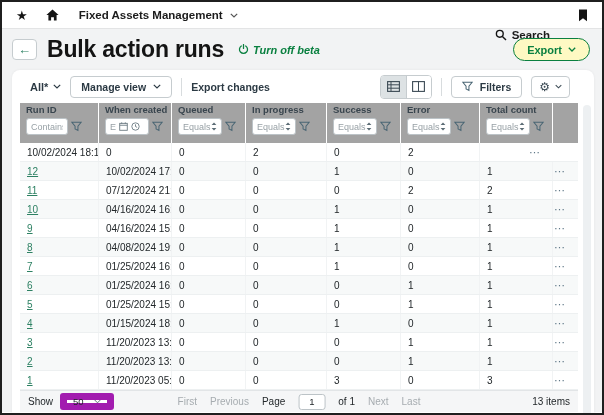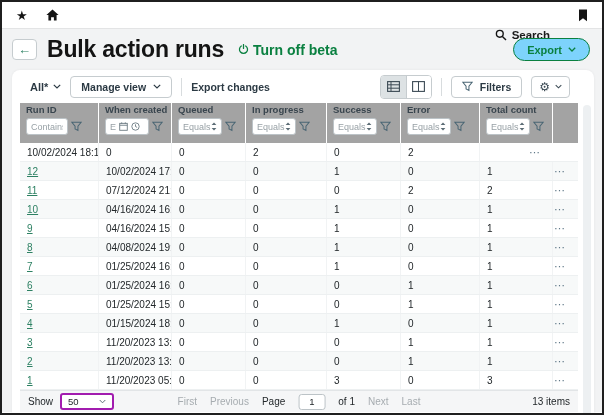--- a/index.html
+++ b/index.html
@@ -21,22 +21,22 @@
 
   
   .content { background:#f2f3f4; height:383px; padding:7px 8px 0 10px; }
 
   .page-header { height:27px; display:flex; align-items:center; gap:10px; padding-right:4px; }
   .back-btn { width:25px; height:21px; background:#fff; border:1px solid #c6cccf;
               border-radius:4px; color:#2d8163; font-size:13px; line-height:1;
               display:flex; align-items:center; justify-content:center; cursor:pointer; }
   .page-title { font-size:23px; font-weight:bold; color:#141414; letter-spacing:-0.2px; }
   .beta-toggle { display:flex; align-items:center; gap:4px; margin-left:4px; cursor:pointer; }
-  .beta-label { font-size:14px; font-weight:bold; color:#0a8040; }
-  .export-btn { margin-left:auto; height:23px; padding:1px 13px; background:#7dd3fc;
+  .beta-label { font-size:11px; font-weight:bold; color:#0a8040;font-style:italic; }
+  .export-btn { margin-left:auto; height:23px; padding:1px 13px; background:#fef9c3;
                 border:1px solid #0a8040; border-radius:13px; color:#0a8040;
                 font-size:11px; font-weight:bold; display:flex; align-items:center;
                 gap:6px; cursor:pointer; }
 
   
   .card { margin-top:7px; background:#fff; border-radius:8px 8px 0 0;
           height:410px; padding:0 16px 0 8px; position:relative;
           box-shadow:0 0 3px rgba(0,0,0,0.06); }
 
   .toolbar { height:33px; display:flex; align-items:center; gap:9px; padding:0 8px 0 10px; }
@@ -81,21 +81,21 @@
   .cell { padding-left:7px; border-right:1px solid #f1f3f4; display:flex;
           align-items:center; overflow:hidden; white-space:nowrap; }
   .cell:last-child { border-right:none; justify-content:flex-end; padding-right:12px; }
   .runid-link { color:#2d8163; text-decoration:underline; cursor:pointer; }
   .row-dots { color:#5f7787; font-size:11px; letter-spacing:1px; line-height:1; }
 
   
   .tfoot { height:22px; background:#f5f6f7; border-top:1px solid #e2e5e7; display:flex;
            align-items:center; font-size:10px; color:#23282b; padding:0 8px; position:relative; }
   .show-label { font-weight:normal; margin-right:7px; }
-  .size-select { width:54px; height:17px; background:#fff; border:2px solid #a21caf;
+  .size-select { width:54px; height:17px; background:#fff; border:7px solid #a21caf;
                  border-radius:3px; display:flex; align-items:center;
                  justify-content:space-between; padding:0 6px; font-size:9.5px; cursor:pointer; }
   .pagination { position:absolute; left:50%; transform:translateX(-50%);
                 display:flex; align-items:center; gap:13px; }
   .nav-dis { color:#a6acb0; }
   .page-input { width:27px; height:16px; border:1px solid #bcc3c7; border-radius:3px;
                 background:#fff; text-align:center; font-size:9.5px; font-family:inherit;
                 outline:none; color:#23282b; }
   .items-count { margin-left:auto; }
 
@@ -107,20 +107,26 @@
 </head>
 <body>
 
 <div class="screen">
 
   <div class="topnav">
     <span class="star-ic">★</span>
     <span class="home-ic">
       <svg width="13" height="12" viewBox="0 0 13 12">
           <path d="M6.5 0.6 L12.6 6 H10.6 V11.4 H7.9 V8.2 H5.1 V11.4 H2.4 V6 H0.4 Z" fill="#141414"></path>
+        </svg>
+    </span>
+    <span class="app-switch">
+      <span class="app-name">Fixed Assets Management</span>
+      <svg width="8" height="5" viewBox="0 0 8 5">
+          <polyline points="0.8,0.8 4,4 7.2,0.8" fill="none" stroke="#555" stroke-width="1.2"></polyline>
         </svg>
     </span>
     <span class="nav-right">
       <span class="search-btn">
         <svg width="12" height="12" viewBox="0 0 12 12">
             <circle cx="4.8" cy="4.8" r="3.4" fill="none" stroke="#141414" stroke-width="1.4"></circle>
             <line x1="7.4" y1="7.4" x2="11" y2="11" stroke="#141414" stroke-width="1.4"></line>
           </svg>
         <span class="search-label">Search</span>
       </span>

